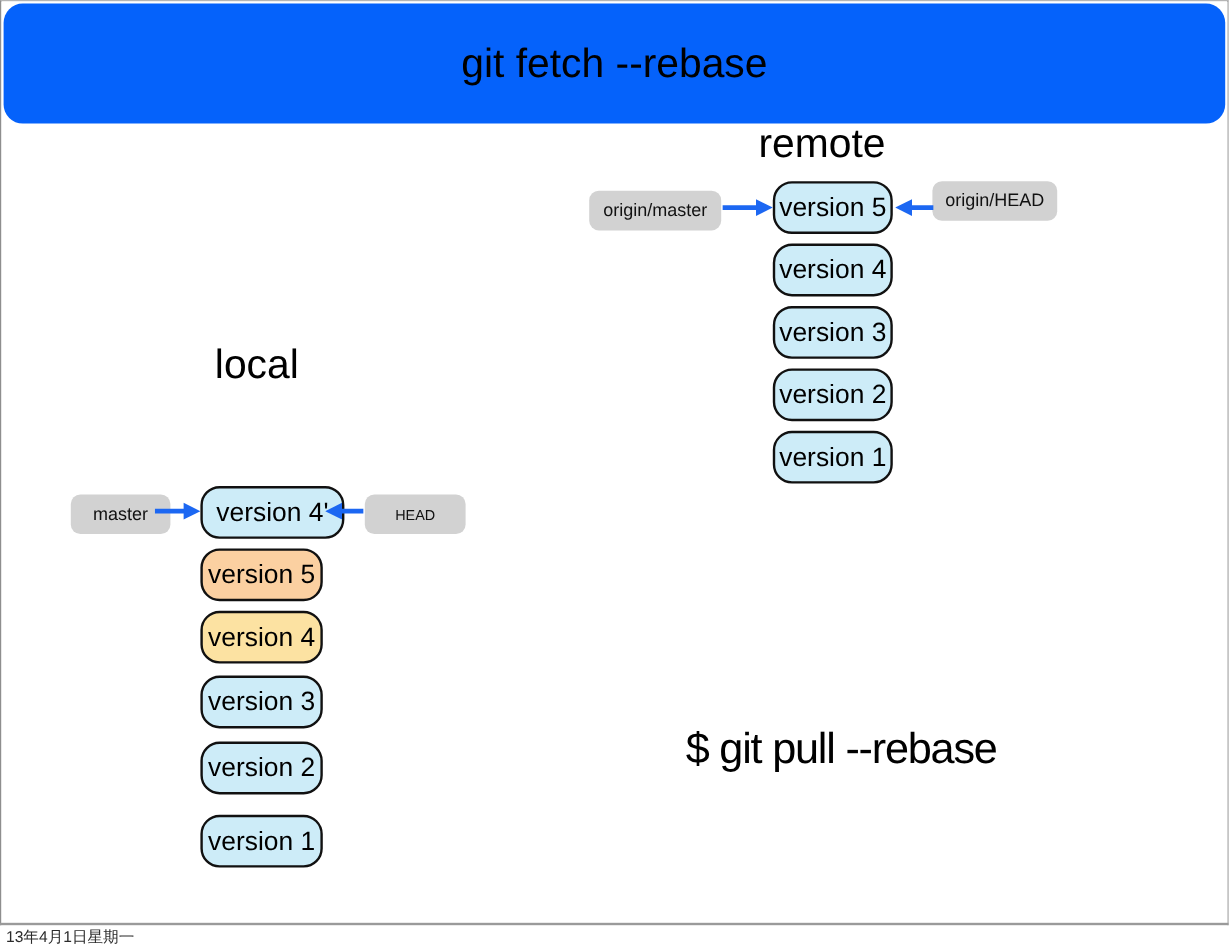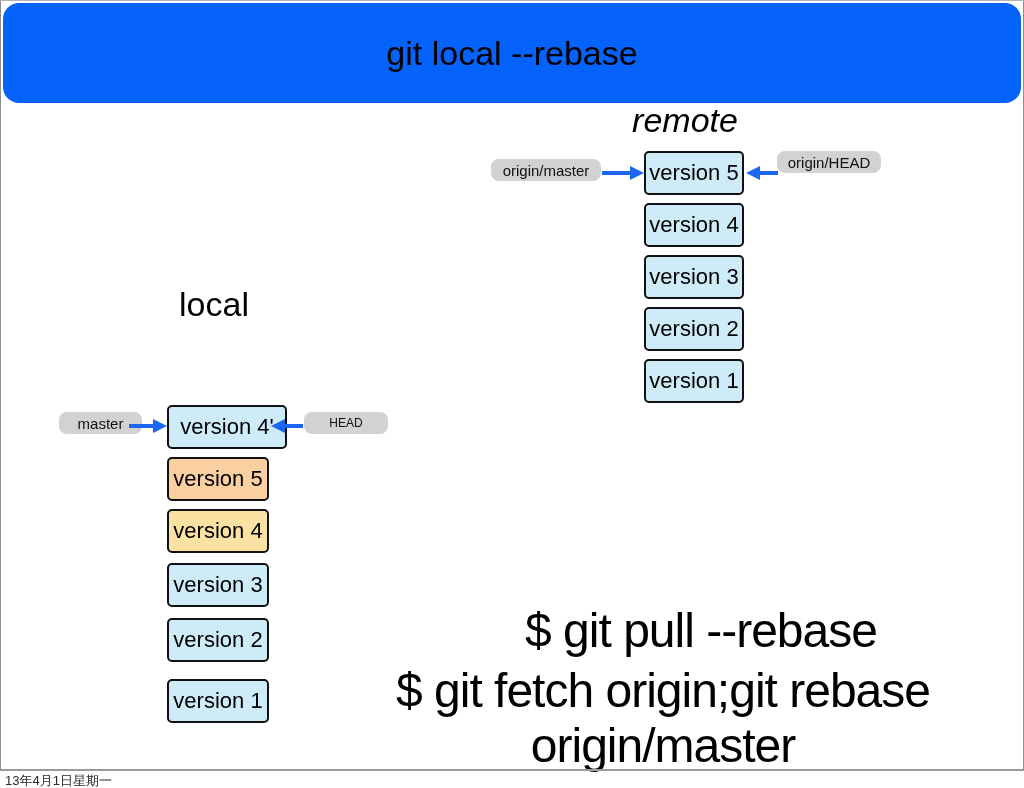--- a/index.html
+++ b/index.html
@@ -6,40 +6,40 @@
   html,body { width:1024px; height:788px; background:#fff; font-family:"Liberation Sans", sans-serif; }
   .stage { position:relative; width:1024px; height:788px; background:#fff; overflow:hidden; }
   .slide { position:absolute; left:0; top:0; width:1024px; height:771px;
            border-left:1px solid #8e8e8e; border-right:1px solid #8e8e8e; border-top:1px solid #b5b5b5;
            background:#fff; }
   .header { position:absolute; left:2px; top:2px; width:1018px; height:100px;
             border-radius:16px; display:flex; align-items:center; justify-content:center; }
   .title { color:#000; font-size:34px; letter-spacing:0px; }
   .section-heading { position:absolute; color:#000; font-size:34px; text-align:center; }
   .commit { position:absolute; width:100px; height:44px; border:2.5px solid #111;
-            border-radius:5px; display:flex; align-items:center; justify-content:center;
+            border-radius:16px; display:flex; align-items:center; justify-content:center;
             font-size:22px; color:#000; }
   .pill { position:absolute; background:#d2d2d2; border-radius:8px; display:flex;
-          align-items:center; justify-content:center; font-size:15px; color:#111; height:22px; }
+          align-items:center; justify-content:center; font-size:15px; color:#111; height:33px; }
   .arrow { position:absolute; }
-  .cmd { position:absolute; color:#000; font-size:48px; letter-spacing:-1px; text-align:center; }
+  .cmd { position:absolute; color:#000; font-size:36px; letter-spacing:-1px; text-align:center; }
   .footer-line { position:absolute; left:0; top:769px; width:1024px; height:2px; background:#9a9a9a; }
   .footer-date { position:absolute; left:5px; top:772px; font-size:13px; color:#2b2b2b; }
 </style>
 </head>
 <body>
 
 <div class="stage">
   <div class="slide">
 
     <div class="header" style="background-color: rgb(5, 98, 251);">
-      <div class="title">git local --rebase</div>
+      <div class="title">git fetch --rebase</div>
     </div>
 
-    <div class="section-heading" style="left:584px; top:100px; width:200px;font-style:italic;">remote</div>
+    <div class="section-heading" style="left:584px; top:100px; width:200px;">remote</div>
 
     <div class="commit" style="left: 643px; top: 150px; background-color: rgb(205, 236, 248);">version 5</div>
     <div class="commit" style="left: 643px; top: 202px; background-color: rgb(205, 236, 248);">version 4</div>
     <div class="commit" style="left: 643px; top: 254px; background-color: rgb(205, 236, 248);">version 3</div>
     <div class="commit" style="left: 643px; top: 306px; background-color: rgb(205, 236, 248);">version 2</div>
     <div class="commit" style="left: 643px; top: 358px; background-color: rgb(205, 236, 248);">version 1</div>
 
     <div class="pill" style="left:490px; top:158px; width:110px;">origin/master</div>
     <div class="pill" style="left:776px; top:150px; width:104px;">origin/HEAD</div>
 
@@ -67,18 +67,17 @@
     <svg class="arrow" style="left:128px; top:417px;" width="38" height="16" viewBox="0 0 38 16">
       <line x1="0" y1="8" x2="26" y2="8" stroke="#1c67f2" stroke-width="4"></line>
       <polygon points="24,1 38,8 24,15" fill="#1c67f2"></polygon>
     </svg>
     <svg class="arrow" style="left:270px; top:417px;" width="32" height="16" viewBox="0 0 32 16">
       <line x1="32" y1="8" x2="12" y2="8" stroke="#1c67f2" stroke-width="4"></line>
       <polygon points="14,1 0,8 14,15" fill="#1c67f2"></polygon>
     </svg>
 
     <div class="cmd" style="left:460px; top:602px; width:480px;">$ git pull --rebase</div>
-    <div class="cmd" style="left:305px; top:662px; width:714px;">$ git fetch origin;git rebase origin/master</div>
   </div>
 
   <div class="footer-line"></div>
   <div class="footer-date">13年4月1日星期一</div>
 </div>
 
 </body></html>

